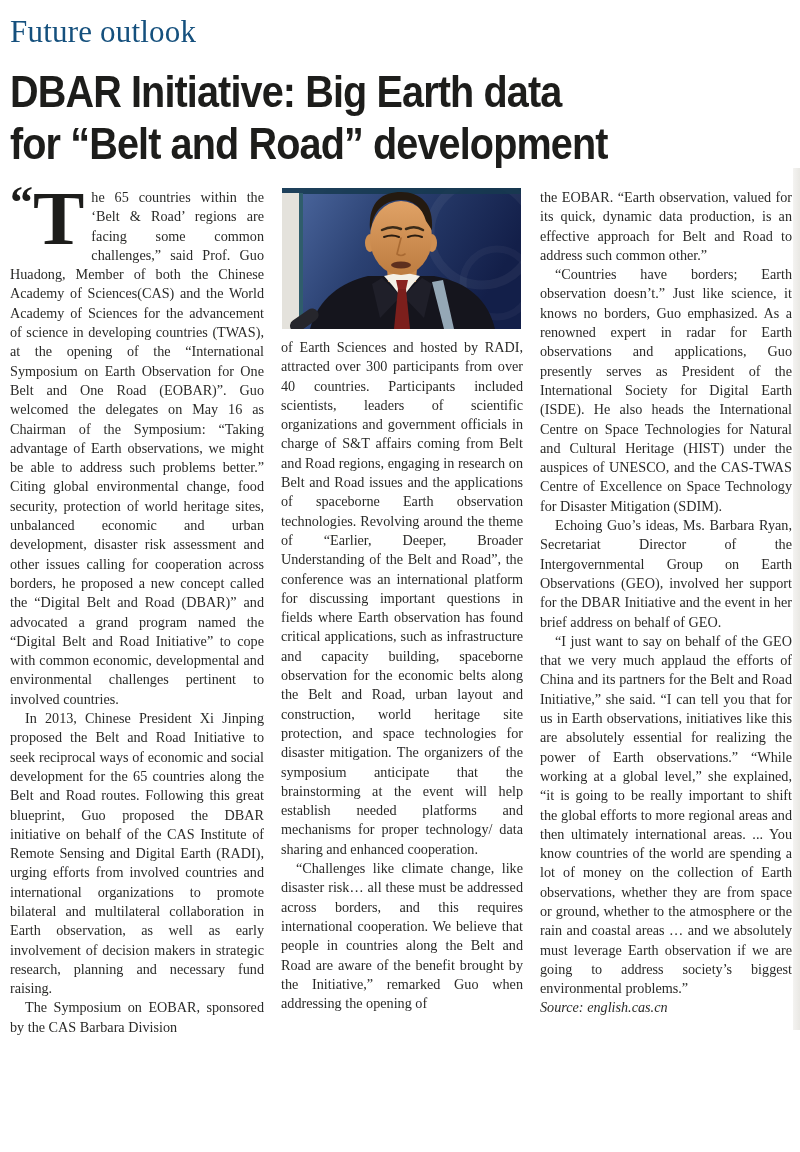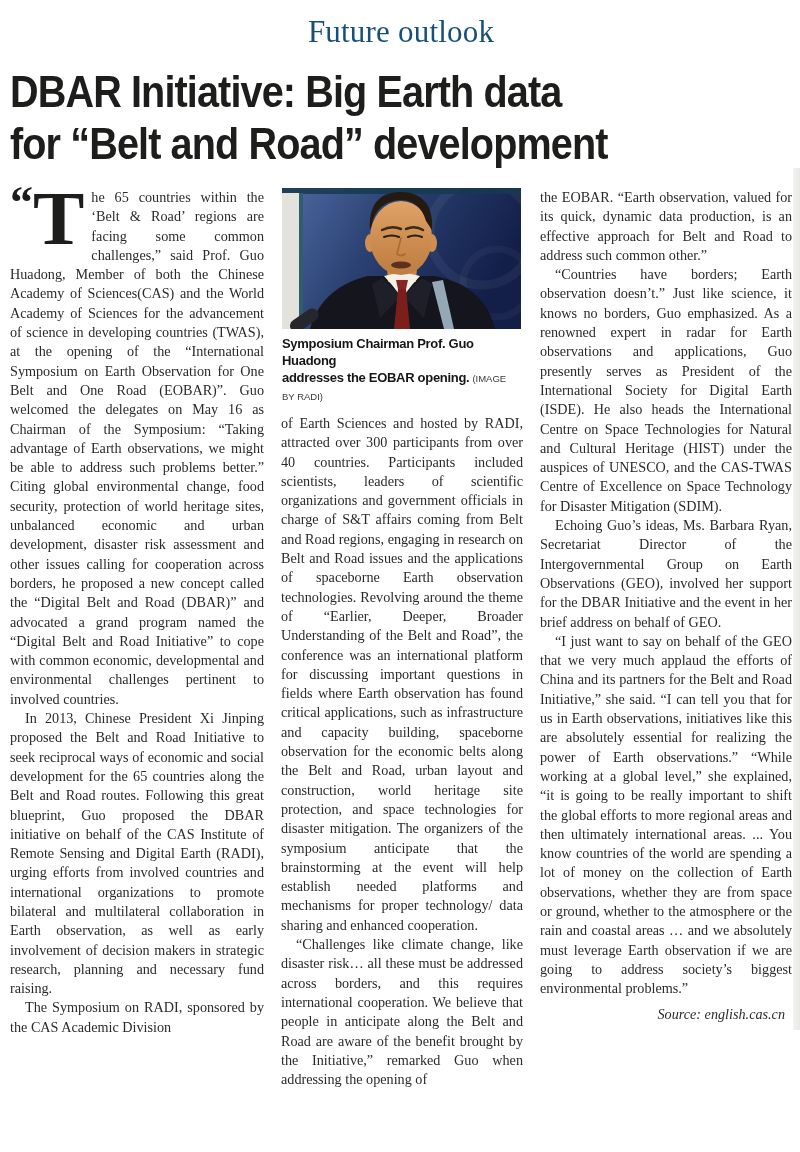--- a/index.html
+++ b/index.html
@@ -17,21 +17,20 @@
     top: 168px; right: 0;
     width: 7px; height: 862px;
     background: linear-gradient(to right, #f4f3f1, #e9e8e4);
   }
   .kicker {
     font-family: "Liberation Serif", serif;
     font-size: 31px;
     line-height: 36px;
     color: var(--kicker, #15507d);
     letter-spacing: 0.2px;
-    text-align: center;
   }
   .headline {
     margin: 16px 0 0 0;
     font-family: "Liberation Sans", sans-serif;
     font-weight: bold;
     font-size: 45px;
     line-height: 52px;
     letter-spacing: -1px;
     color: var(--headline, #1d1d1b);
     transform: scaleX(0.88);
@@ -96,22 +95,21 @@
   }
   .cap-line { display: block; }
   .cap-credit {
     font-weight: normal;
     font-size: 9.5px;
     letter-spacing: 0;
     color: #3a3a3a;
     margin-left: 3px;
   }
   .source {
-    margin: 7px;
-    text-align: right;
+    margin: 0;
     font-style: italic;
   }
 </style>
 </head>
 <body>
 
 <div class="page">
   <div class="edge-strip"></div>
 
   <div class="kicker">Future outlook</div>
@@ -124,21 +122,21 @@
   <div class="cols">
 
     <div class="col col1">
       <p class="para">
         <span class="dropcap-wrap">
           <span class="dq">“</span>
           <span class="dc">T</span>
         </span><span>he 65 countries within the ‘Belt &amp; Road’ regions are facing some common challenges,” said Prof. Guo Huadong, Member of both the Chinese Academy of Sciences(CAS) and the World Academy of Sciences for the advancement of science in developing countries (TWAS), at the opening of the “International Symposium on Earth Observation for One Belt and One Road (EOBAR)”. Guo welcomed the delegates on May 16 as Chairman of the Symposium: “Taking advantage of Earth observations, we might be able to address such problems better.” Citing global environmental change, food security, protection of world heritage sites, unbalanced economic and urban development, disaster risk assessment and other issues calling for cooperation across borders, he proposed a new concept called the “Digital Belt and Road (DBAR)” and advocated a grand program named the “Digital Belt and Road Initiative” to cope with common economic, developmental and environmental challenges pertinent to involved countries.</span>
       </p>
       <p class="para indent">In 2013, Chinese President Xi Jinping proposed the Belt and Road Initiative to seek reciprocal ways of economic and social development for the 65 countries along the Belt and Road routes. Following this great blueprint, Guo proposed the DBAR initiative on behalf of the CAS Institute of Remote Sensing and Digital Earth (RADI), urging efforts from involved countries and international organizations to promote bilateral and multilateral collaboration in Earth observation, as well as early involvement of decision makers in strategic research, planning and necessary fund raising.</p>
-      <p class="para indent">The Symposium on RADI, sponsored by the CAS Academic Division</p>
+      <p class="para indent">The Symposium on EOBAR, sponsored by the CAS Barbara Division</p>
     </div>
 
     <div class="col col2">
       <figure class="photo-figure">
         <svg class="photo" viewBox="0 0 239 141" preserveAspectRatio="none" xmlns="http://www.w3.org/2000/svg">
           <defs>
             <linearGradient id="bgG" x1="0" y1="0" x2="1" y2="0.35">
               <stop offset="0" stop-color="#4f6ba3"></stop>
               <stop offset="0.45" stop-color="#2b4172"></stop>
               <stop offset="1" stop-color="#131f49"></stop>
@@ -169,27 +167,23 @@
           <path d="M100,42 q10,-5 19,-1" stroke="#3a2a18" stroke-width="2.5" fill="none" stroke-linecap="round"></path>
           <path d="M124,41 q9,-4 17,1" stroke="#3a2a18" stroke-width="2.5" fill="none" stroke-linecap="round"></path>
           <path d="M102,49 q8,-3 15,0" stroke="#2a1c10" stroke-width="2" fill="none" stroke-linecap="round"></path>
           <path d="M126,49 q7,-3 14,0" stroke="#2a1c10" stroke-width="2" fill="none" stroke-linecap="round"></path>
           <path d="M119,50 q-3,12 -4,16 q4,3 8,0" stroke="#a96a33" stroke-width="1.6" fill="none" stroke-linecap="round"></path>
           <ellipse cx="119" cy="77" rx="10" ry="3.5" fill="#5d2f1e"></ellipse>
           <g transform="rotate(-35 22 132)">
             <rect x="6" y="126" width="32" height="13" rx="6.5" fill="#26262c"></rect>
           </g>
         </svg>
-        <figcaption class="caption">
-          <span class="cap-line">Symposium Chairman Prof. Guo Huadong</span>
-          <span>addresses the EOBAR opening.</span><span class="cap-credit">(IMAGE BY RADI)</span>
-        </figcaption>
       </figure>
       <p class="para">of Earth Sciences and hosted by RADI, attracted over 300 participants from over 40 countries. Participants included scientists, leaders of scientific organizations and government officials in charge of S&amp;T affairs coming from Belt and Road regions, engaging in research on Belt and Road issues and the applications of spaceborne Earth observation technologies. Revolving around the theme of “Earlier, Deeper, Broader Understanding of the Belt and Road”, the conference was an international platform for discussing important questions in fields where Earth observation has found critical applications, such as infrastructure and capacity building, spaceborne observation for the economic belts along the Belt and Road, urban layout and construction, world heritage site protection, and space technologies for disaster mitigation. The organizers of the symposium anticipate that the brainstorming at the event will help establish needed platforms and mechanisms for proper technology/ data sharing and enhanced cooperation.</p>
-      <p class="para indent">“Challenges like climate change, like disaster risk… all these must be addressed across borders, and this requires international cooperation. We believe that people in anticipate along the Belt and Road are aware of the benefit brought by the Initiative,” remarked Guo when addressing the opening of</p>
+      <p class="para indent">“Challenges like climate change, like disaster risk… all these must be addressed across borders, and this requires international cooperation. We believe that people in countries along the Belt and Road are aware of the benefit brought by the Initiative,” remarked Guo when addressing the opening of</p>
     </div>
 
     <div class="col col3">
       <p class="para">the EOBAR. “Earth observation, valued for its quick, dynamic data production, is an effective approach for Belt and Road to address such common other.”</p>
       <p class="para indent">“Countries have borders; Earth observation doesn’t.” Just like science, it knows no borders, Guo emphasized. As a renowned expert in radar for Earth observations and applications, Guo presently serves as President of the International Society for Digital Earth (ISDE). He also heads the International Centre on Space Technologies for Natural and Cultural Heritage (HIST) under the auspices of UNESCO, and the CAS-TWAS Centre of Excellence on Space Technology for Disaster Mitigation (SDIM).</p>
       <p class="para indent">Echoing Guo’s ideas, Ms. Barbara Ryan, Secretariat Director of the Intergovernmental Group on Earth Observations (GEO), involved her support for the DBAR Initiative and the event in her brief address on behalf of GEO.</p>
       <p class="para indent">“I just want to say on behalf of the GEO that we very much applaud the efforts of China and its partners for the Belt and Road Initiative,” she said. “I can tell you that for us in Earth observations, initiatives like this are absolutely essential for realizing the power of Earth observations.” “While working at a global level,” she explained, “it is going to be really important to shift the global efforts to more regional areas and then ultimately international areas. ... You know countries of the world are spending a lot of money on the collection of Earth observations, whether they are from space or ground, whether to the atmosphere or the rain and coastal areas … and we absolutely must leverage Earth observation if we are going to address society’s biggest environmental problems.”</p>
       <p class="source">Source: english.cas.cn</p>
     </div>
 

